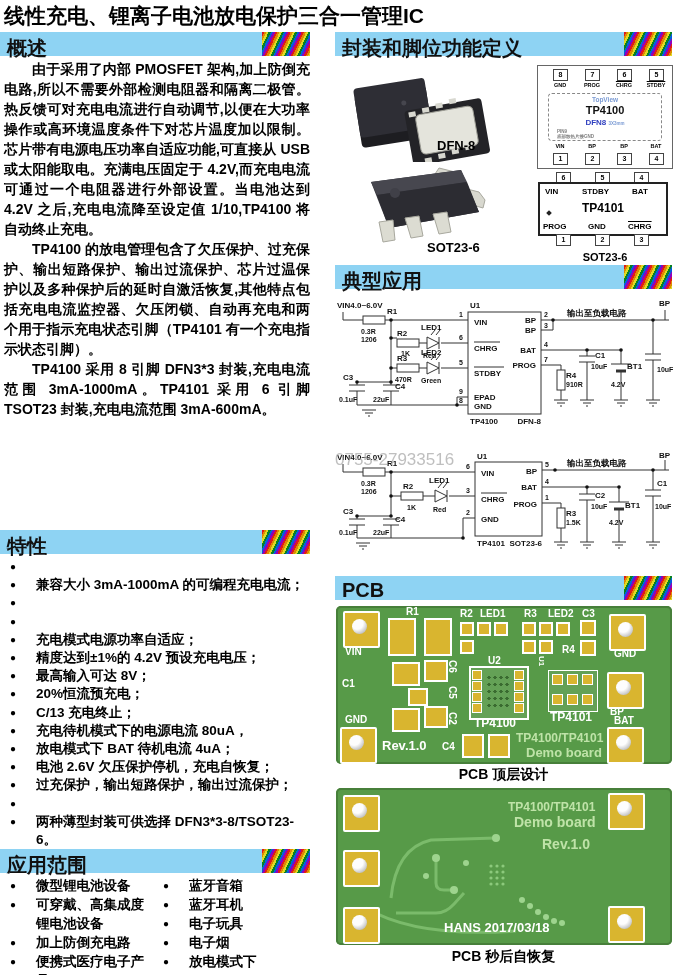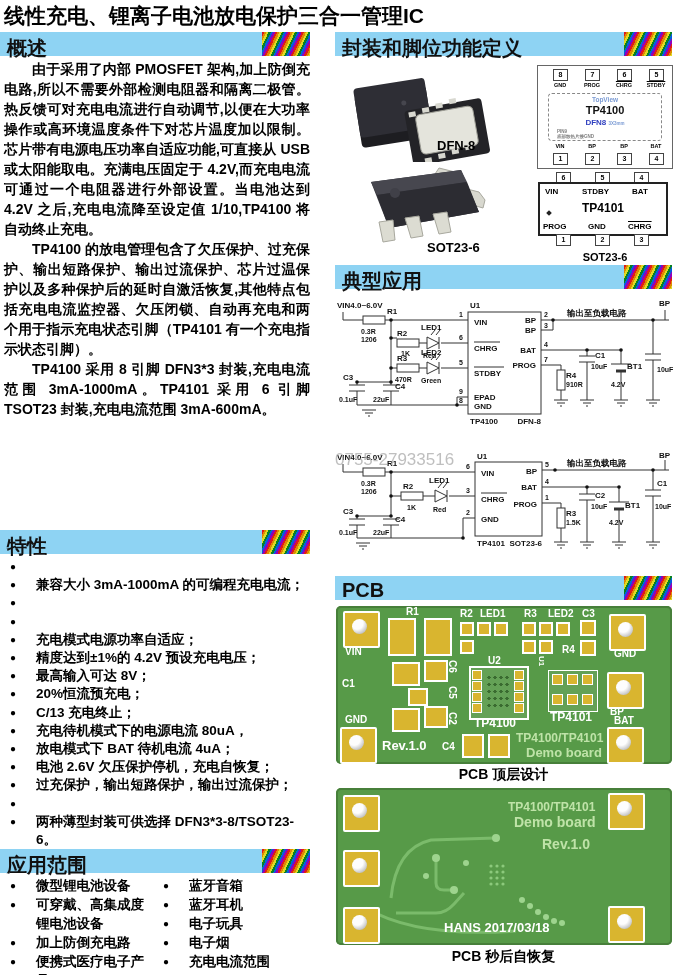--- a/index.html
+++ b/index.html
@@ -192,21 +192,21 @@
       <div class="app">
           <span class="blt">●</span>
           <span>电子玩具</span>
         </div>
       <div class="app">
           <span class="blt">●</span>
           <span>电子烟</span>
         </div>
       <div class="app">
           <span class="blt">●</span>
-          <span>充电电流范围</span>
+          <span>放电模式下</span>
         </div>
     </div>
   </div>
 
   <div class="sec-bar" style="left:335px;top:32px;width:337px;">
     <span class="sec-label">封装和脚位功能定义</span>
     <span class="rainbow"></span>
   </div>
 
   <div class="pkg-area">

